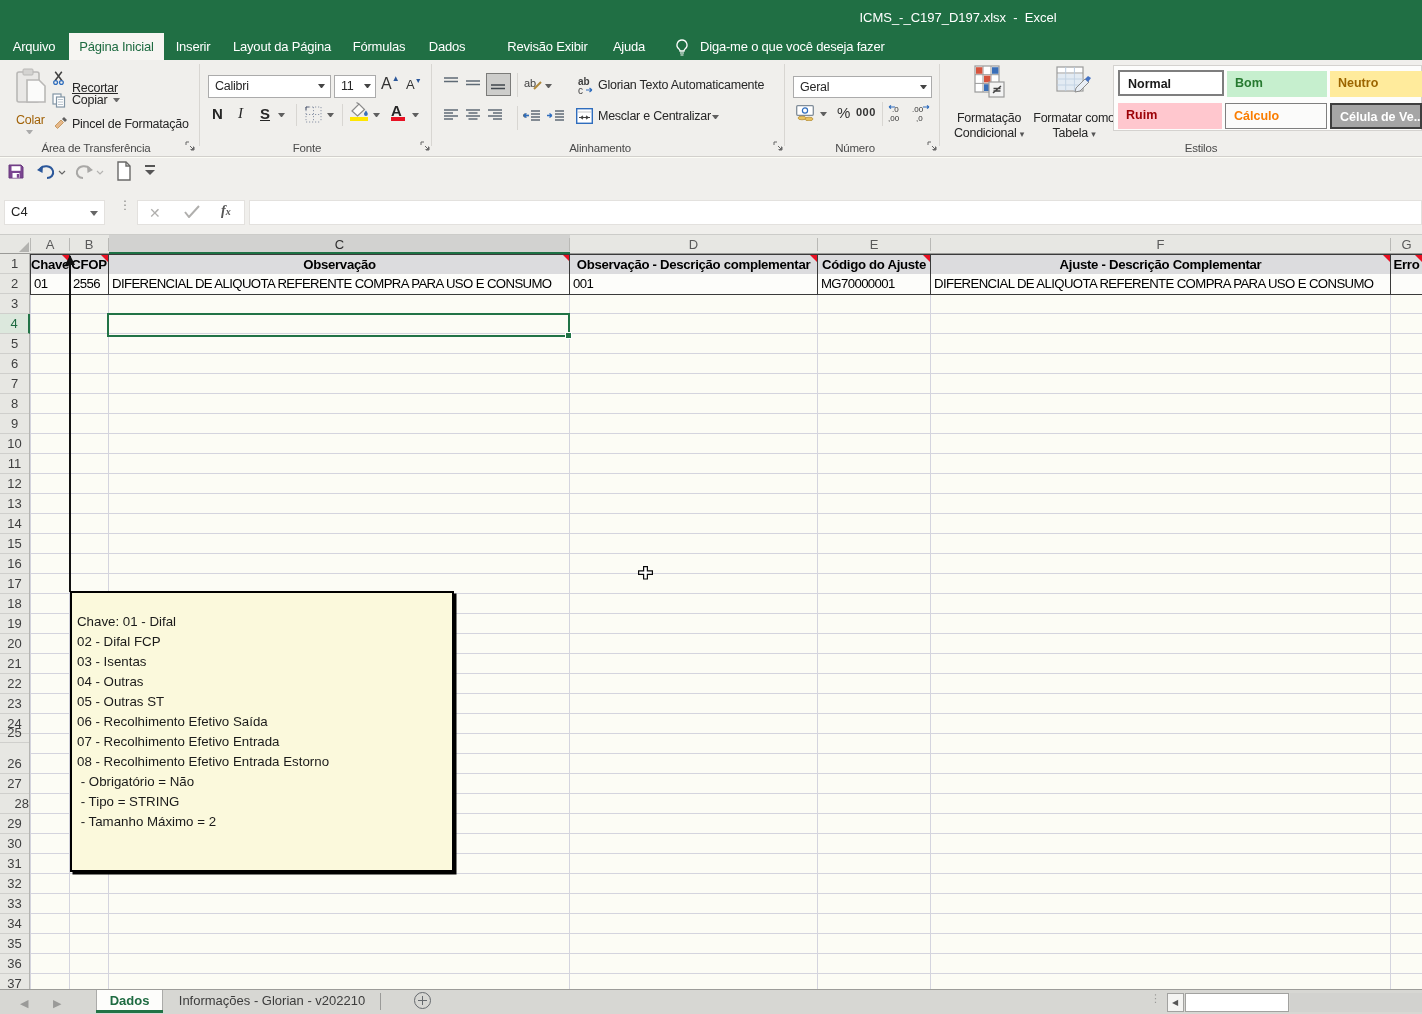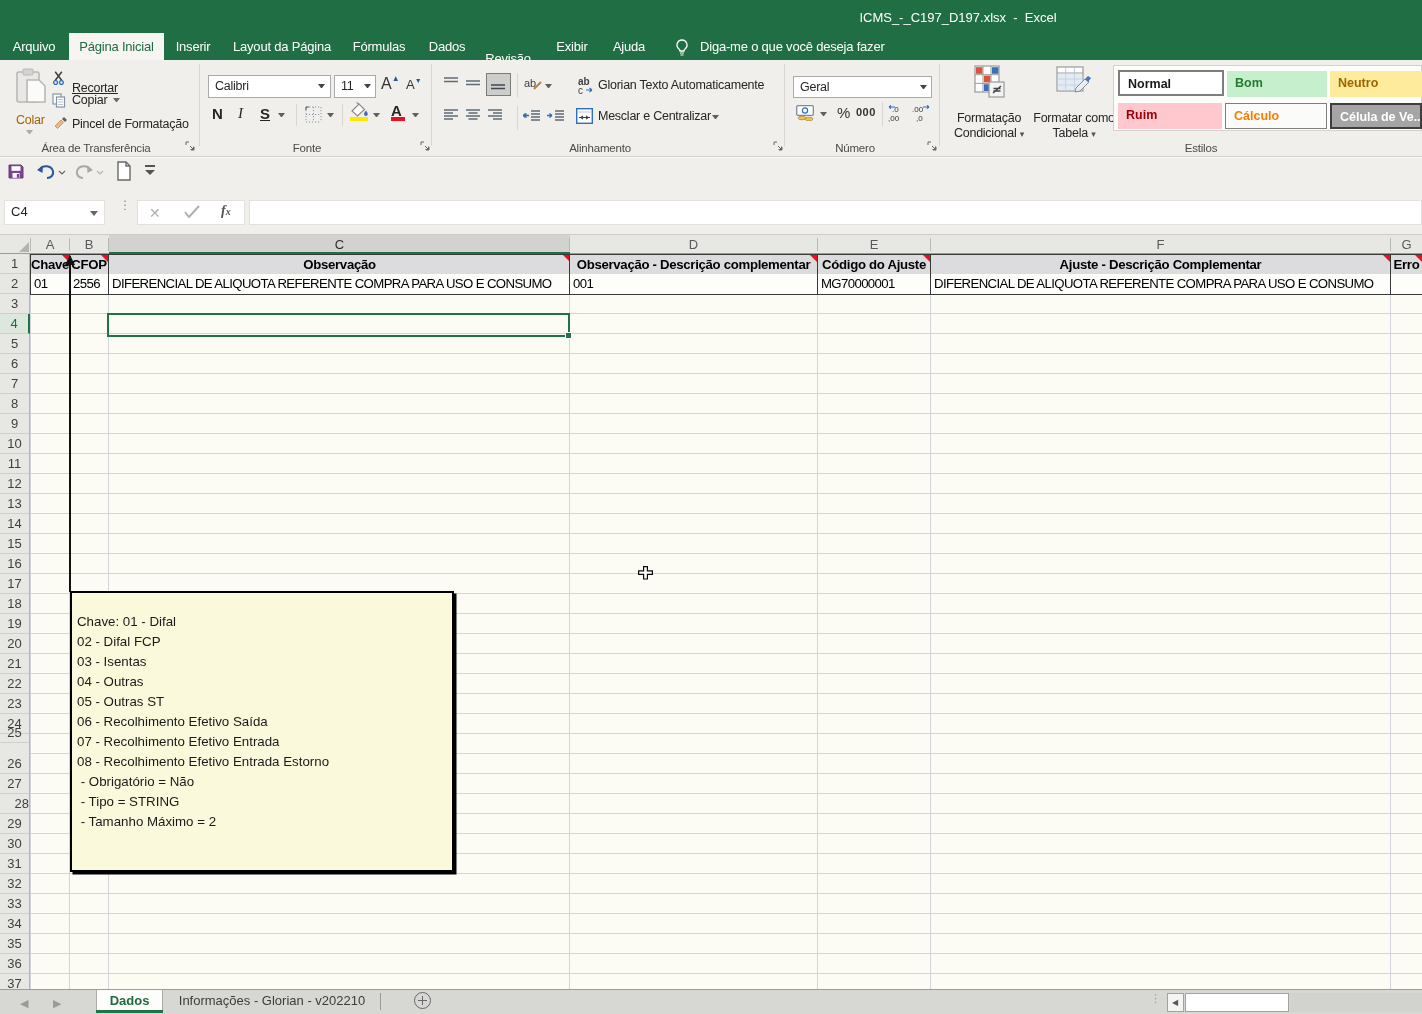--- a/index.html
+++ b/index.html
@@ -42,21 +42,21 @@
 <body>
 <div class="abs" id="titlebar"></div>
 <div class="abs" id="titletext" style="width:1916px;">ICMS_-_C197_D197.xlsx&nbsp;&nbsp;-&nbsp;&nbsp;Excel</div>
 <div class="abs" id="tabrow">
   <div class="tab" style="left:12px;width:44px;">Arquivo</div>
   <div id="activetab" style="left:69px;width:95px;">Página Inicial</div>
   <div class="tab" style="left:168px;width:50px;">Inserir</div>
   <div class="tab" style="left:226px;width:112px;">Layout da Página</div>
   <div class="tab" style="left:348px;width:62px;">Fórmulas</div>
   <div class="tab" style="left:424px;width:46px;">Dados</div>
-  <div class="tab" style="left:482px;width:52px;margin-top:12px;">Revisão</div>
+  <div class="tab" style="left:504px;width:52px;">Revisão</div>
   <div class="tab" style="left:550px;width:44px;">Exibir</div>
   <div class="tab" style="left:608px;width:42px;">Ajuda</div>
   <svg style="position:absolute;left:675px;top:6px;" width="14" height="17" viewBox="0 0 14 17">
       <path d="M7 1a5 5 0 013 9c-.6.5-1 1-1 2H5c0-1-.4-1.5-1-2a5 5 0 013-9z" fill="none" stroke="#fff" stroke-width="1.3"></path>
       <path d="M5 14h4M5.5 16h3" stroke="#fff" stroke-width="1.2"></path>
     </svg>
   <div class="tab" style="left:700px;width:220px;text-align:left;">Diga-me o que você deseja fazer</div>
 </div>
 <div class="abs" id="ribbon">
 

